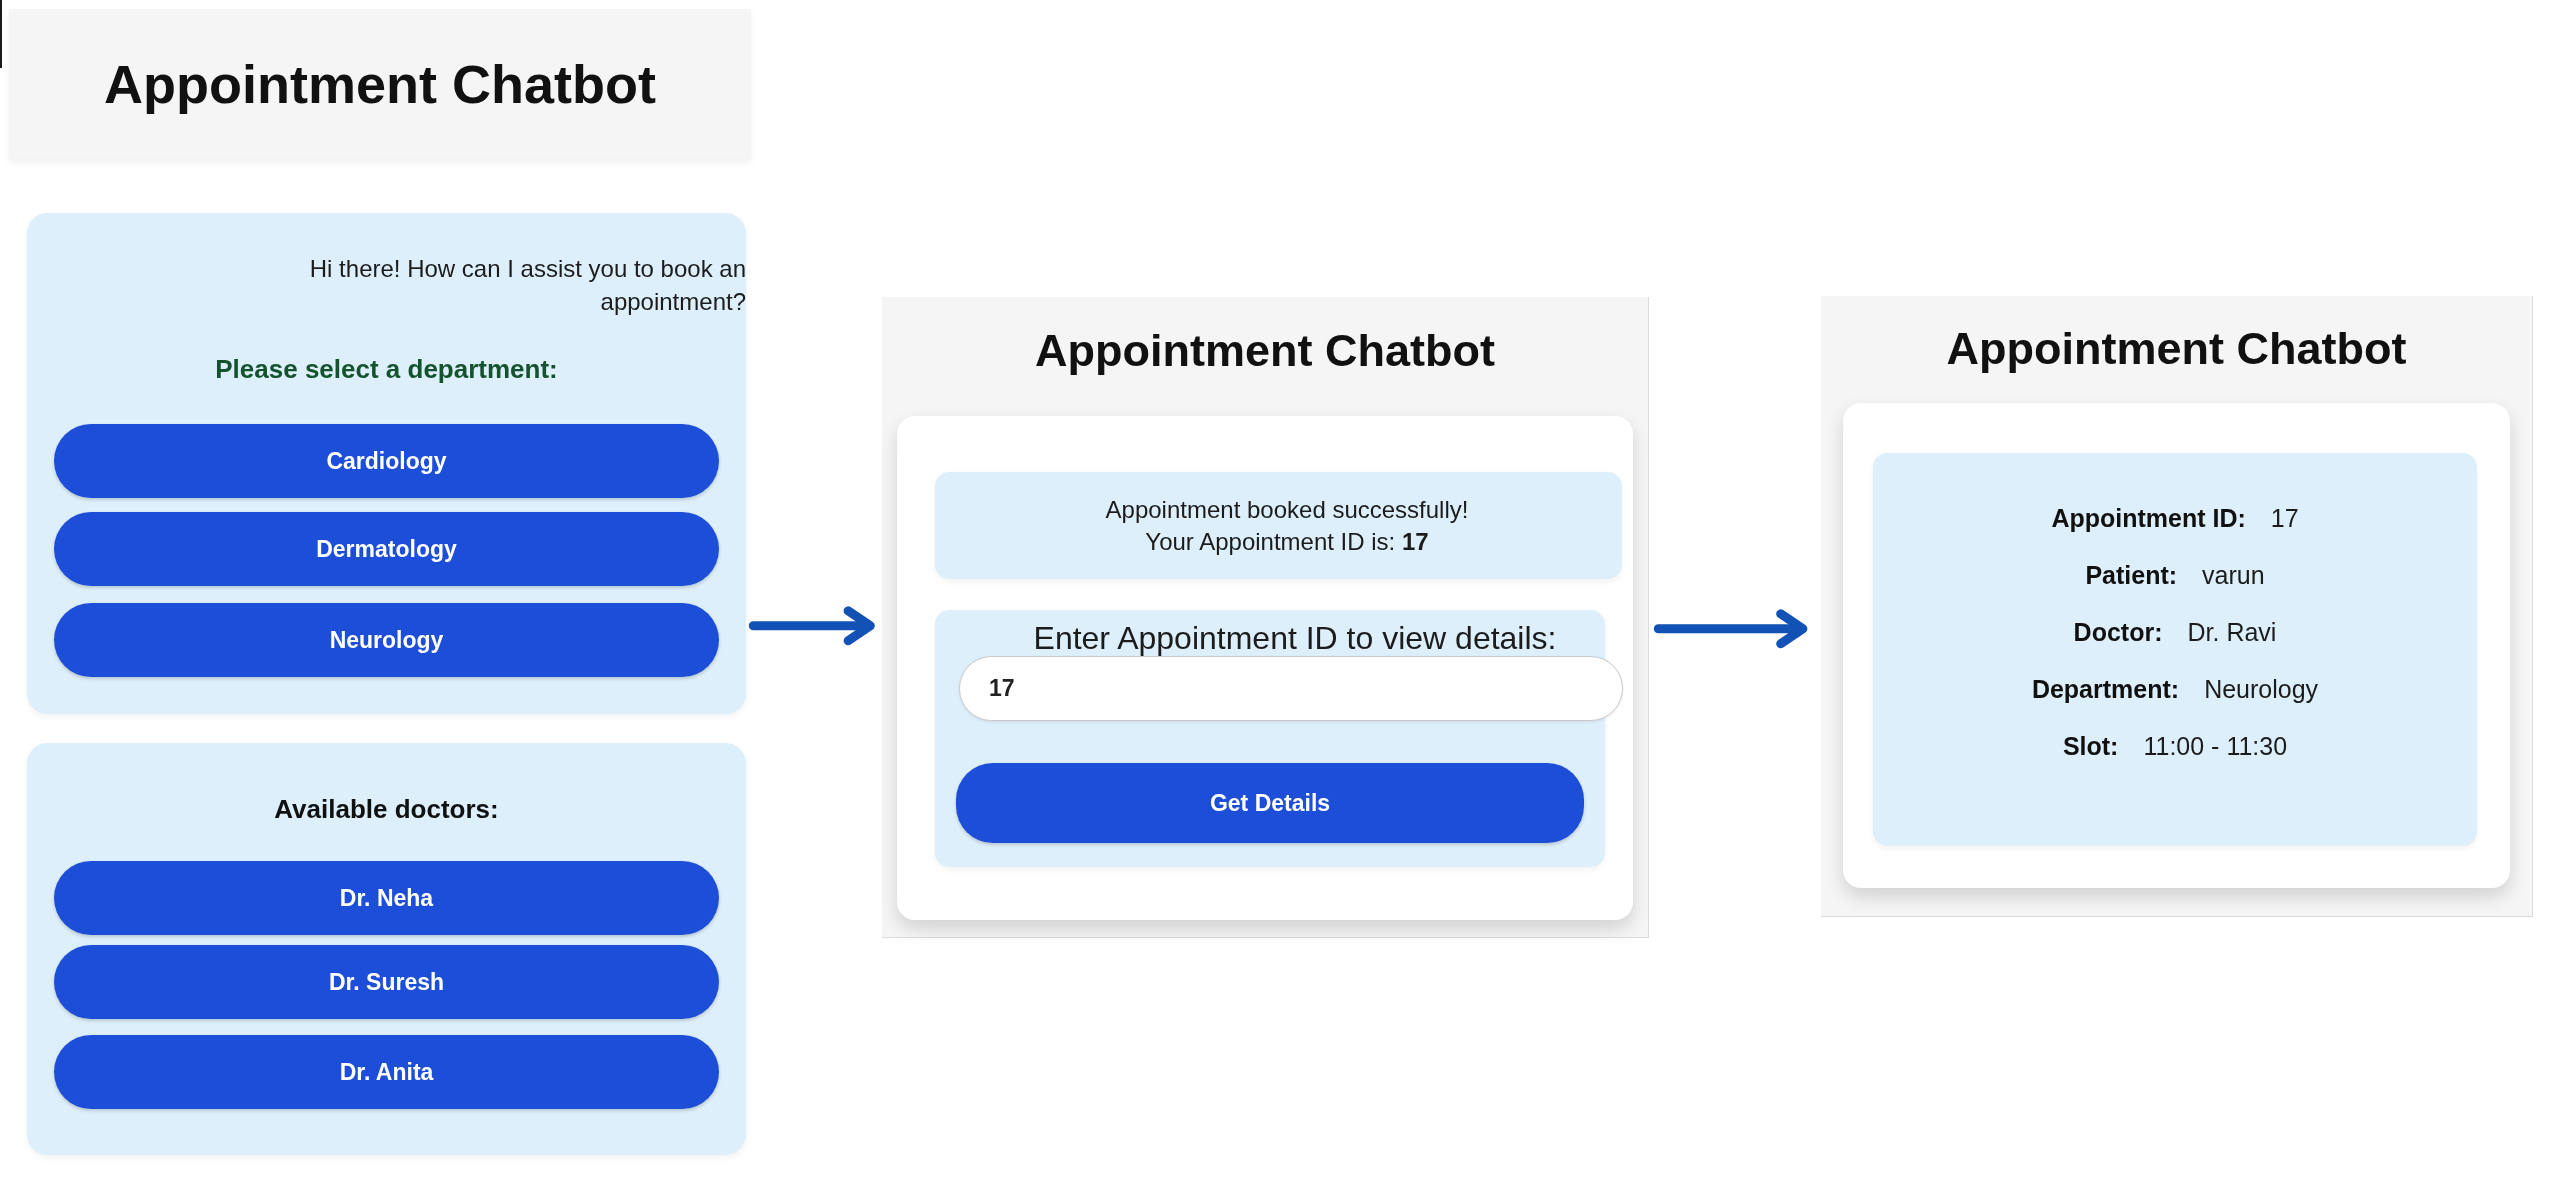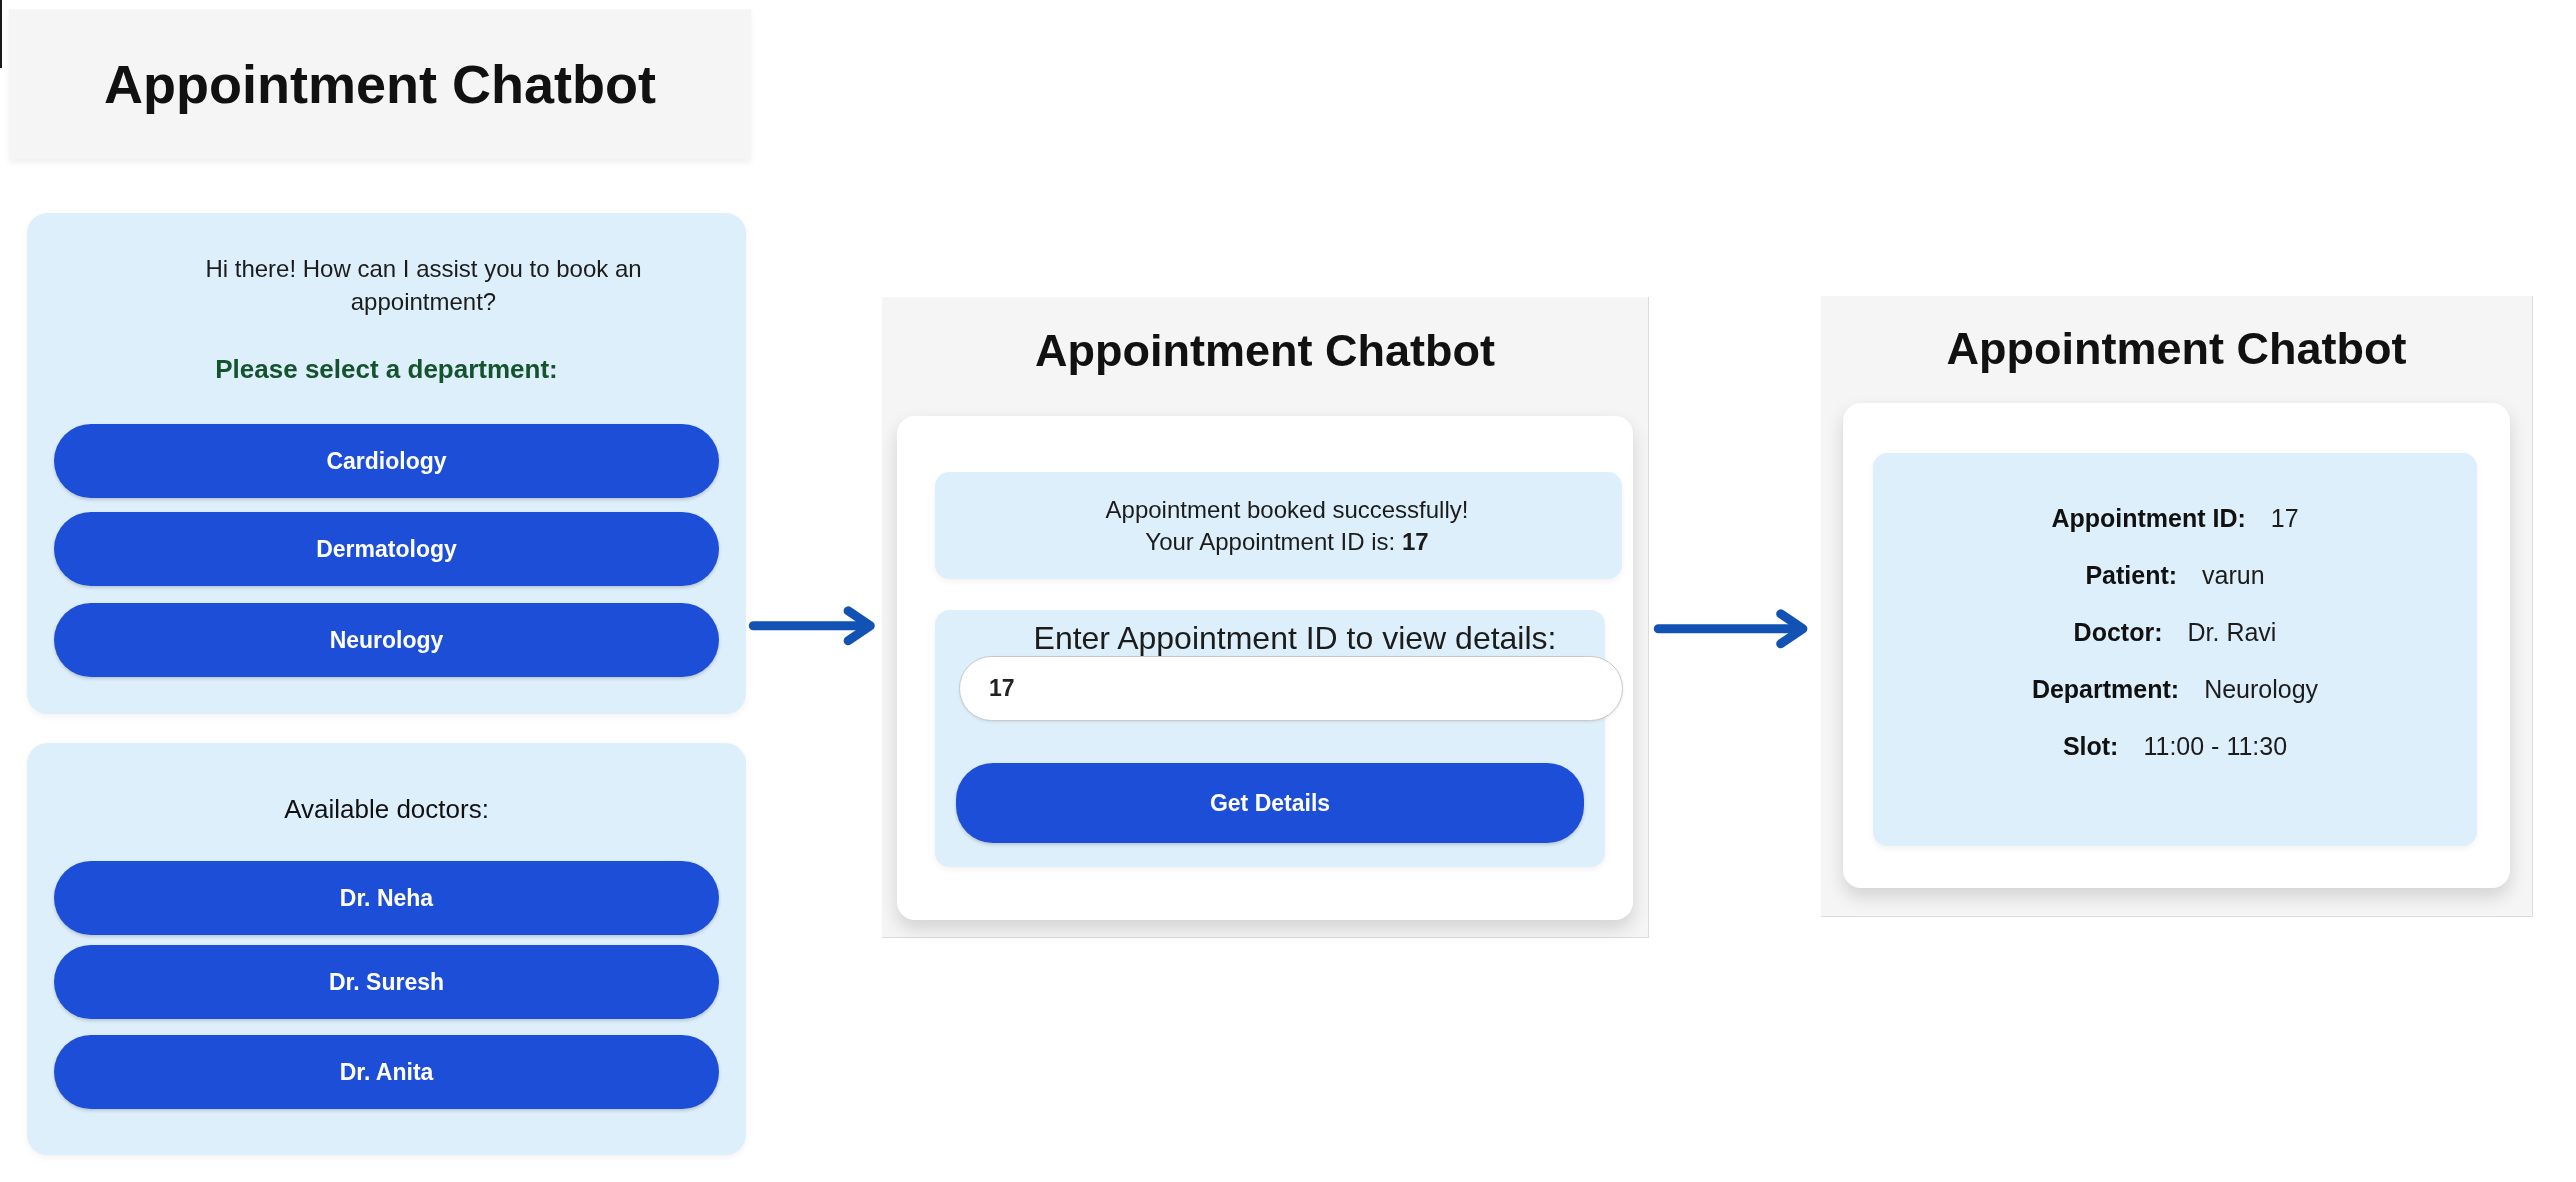--- a/index.html
+++ b/index.html
@@ -17,30 +17,30 @@
     border:none;border-radius:37px;display:flex;align-items:center;justify-content:center;
     cursor:pointer;box-shadow:0 1.8px 3.6px rgba(0,0,0,0.18);
   }
   .card{background:#ffffff;border-radius:18px;box-shadow:0 8.4px 18px rgba(0,0,0,0.14);}
 
   
   #left-header{left:9px;top:9px;width:742px;height:150px;background:#f5f5f6;
     display:flex;align-items:center;justify-content:center;box-shadow:0 3.6px 6px rgba(0,0,0,0.06);}
   #left-header .chat-title{font-size:54px;}
   #left-box1{left:27px;top:213px;width:719px;height:501px;}
-  #left-greeting{left:0;top:39px;width:100%;text-align:center;font-size:24px;line-height:33px;color:#1c1c1c;padding-left:37px;}
+  #left-greeting{left:0;top:39px;width:100%;text-align:right;font-size:24px;line-height:33px;color:#1c1c1c;}
   #left-greeting .inner{display:inline-block;max-width:483px;}
   #dept-prompt{left:0;top:139px;width:100%;height:34px;text-align:center;font-size:26px;line-height:34px;font-weight:bold;color:#14532d;}
   .left-btn{left:27px;width:665px;height:74px;}
   #btn-cardiology{top:211px;}
   #btn-dermatology{top:299px;}
   #btn-neurology{top:390px;}
 
   #left-box2{left:27px;top:743px;width:719px;height:412px;}
-  #doctors-heading{left:0;top:49px;width:100%;height:34px;text-align:center;font-size:26px;line-height:34px;font-weight:normal;color:#111;}
+  #doctors-heading{left:0;top:49px;width:100%;height:34px;text-align:center;font-size:26px;line-height:34px;font-weight:bold;color:#111;}
   #btn-neha{top:118px;}
   #btn-suresh{top:202px;}
   #btn-anita{top:292px;}
 
   
   #mid-panel{left:882px;top:297px;width:766px;height:640px;border-right:1.2px solid #dcdcdc;border-bottom:1.2px solid #dcdcdc;}
   #mid-title{left:882px;top:325px;width:766px;text-align:center;font-size:45px;line-height:52px;}
   #mid-card{left:897px;top:416px;width:736px;height:504px;}
   #mid-box1{left:38px;top:56px;width:670px;height:107px;border-radius:14.5px;
     display:flex;flex-direction:column;justify-content:center;text-align:center;font-size:24px;line-height:32px;color:#1c1c1c;padding-left:17px;}

